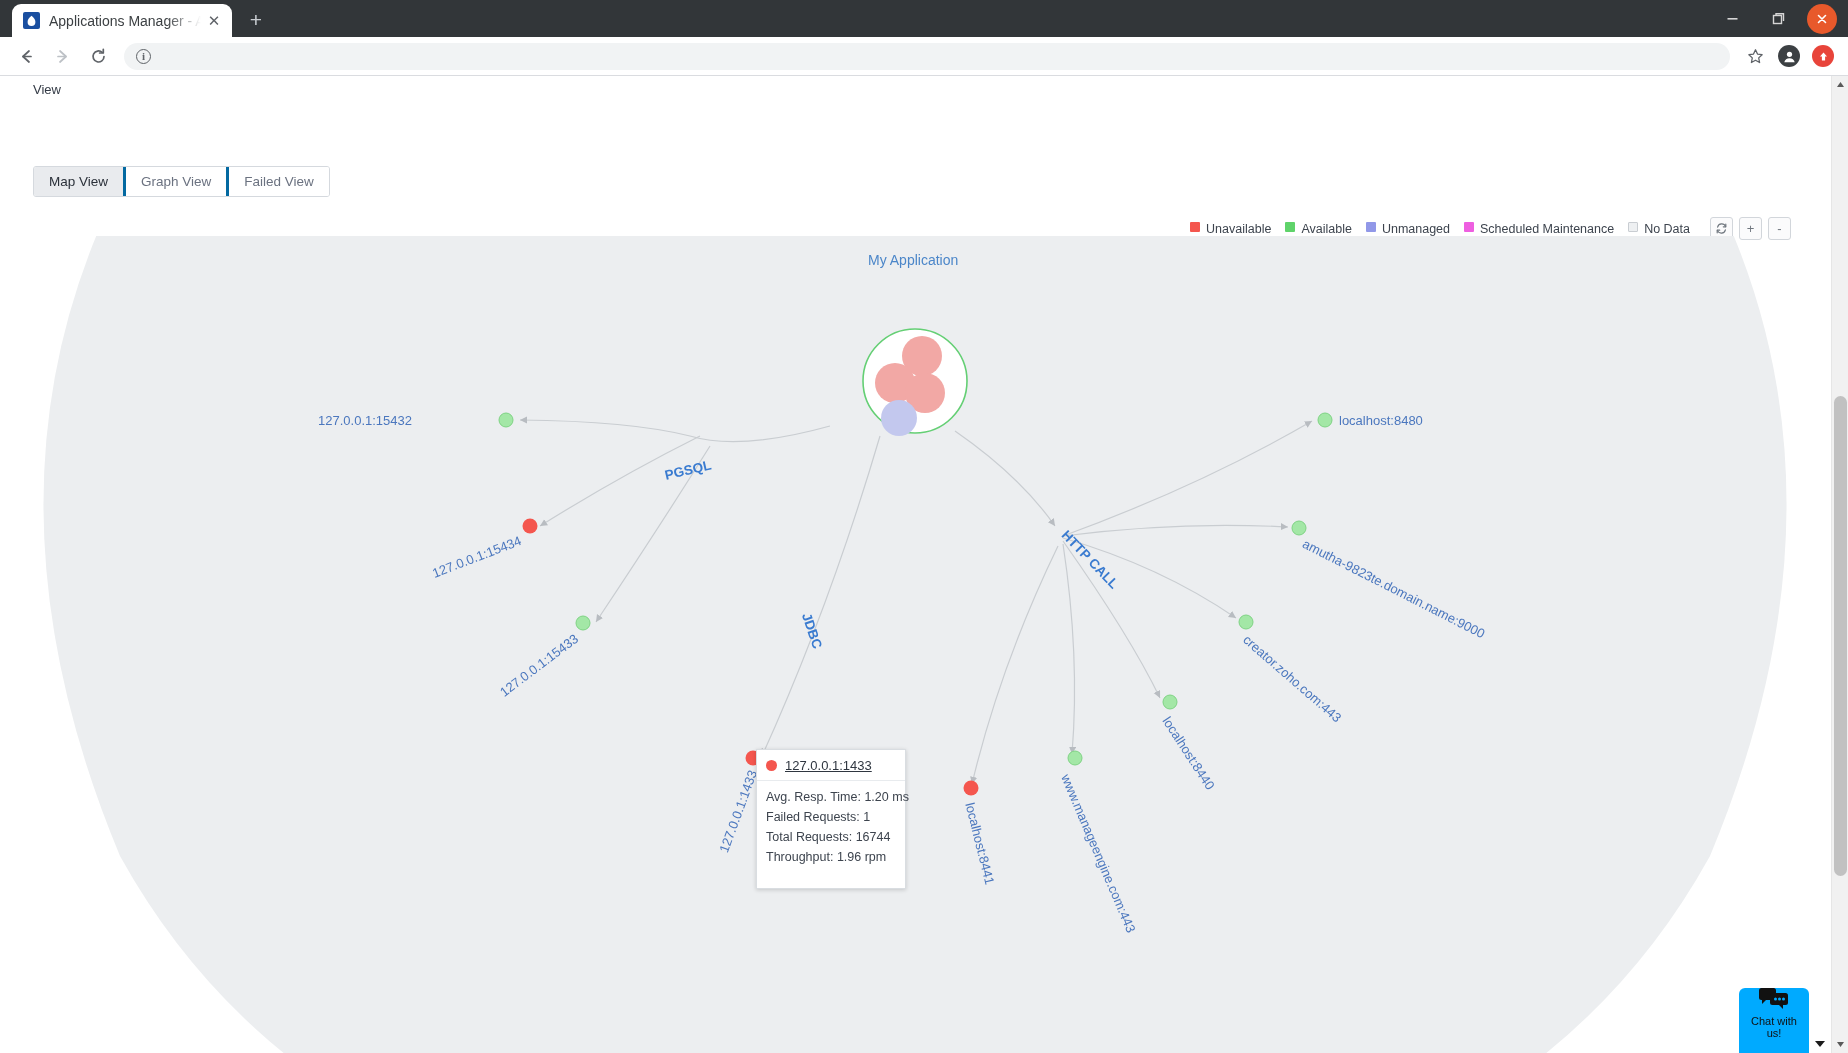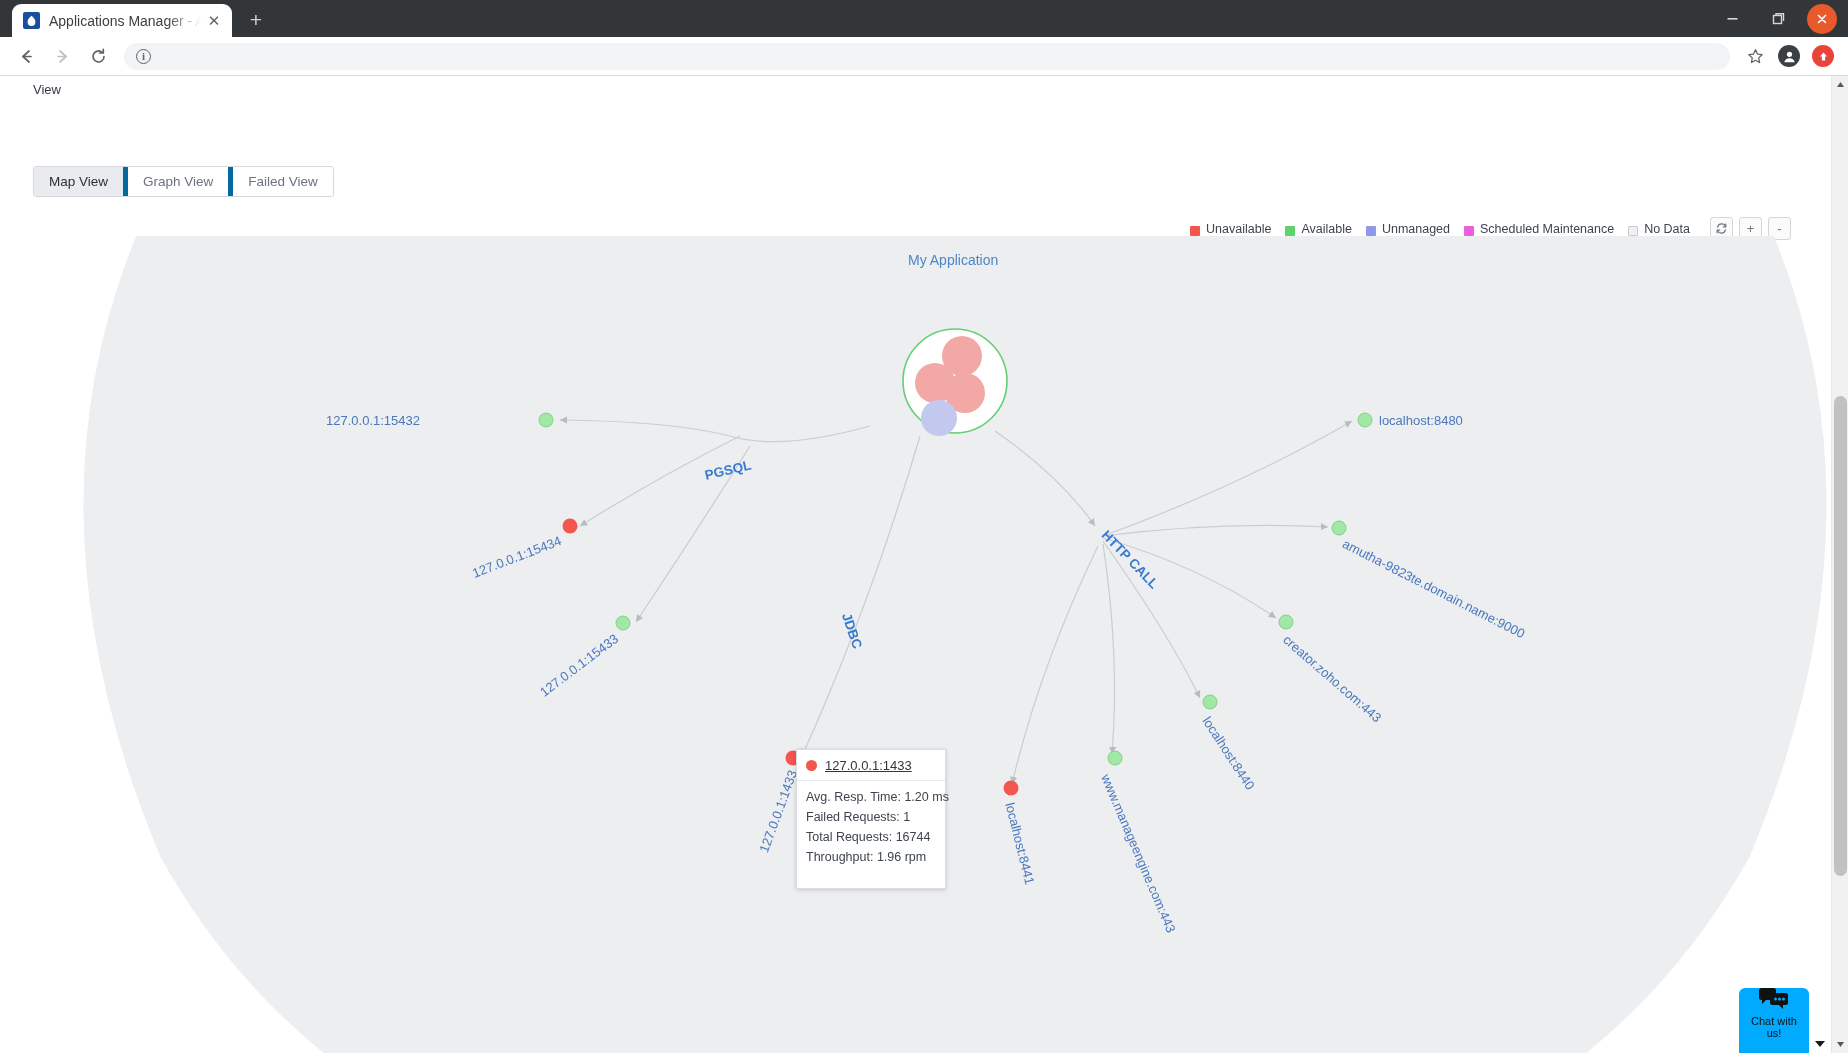--- a/index.html
+++ b/index.html
@@ -115,50 +115,49 @@
     position: absolute; left: 33px; top: 6px;
     font-size: 13px; color: #333a45;
   }
   .view-tabs {
     position: absolute; left: 33px; top: 90px;
     display: flex; border: 1px solid #d5d9de; border-radius: 3px;
     overflow: hidden; background: #fff;
   }
   .view-tab {
     padding: 7px 15px; font-size: 13.5px; color: #6b7280;
-    border-right: 5px solid #0369a1; background: #fff;
+    border-right: 3px solid #0369a1; background: #fff;
     white-space: nowrap;
   }
   .view-tab:last-child { border-right: none; }
   .view-tab.active { background: #e9ebee; color: #2b313a; font-weight: normal; }
 
   
   .legend {
     position: absolute; right: 40px; top: 141px;
     display: flex; align-items: center; gap: 0;
     font-size: 12.5px; color: #3d444e;
   }
-  .legend-item { display: flex; align-items: flex-end; margin-right: 14px; white-space: nowrap; }
+  .legend-item { display: flex; align-items: flex-start; margin-right: 14px; white-space: nowrap; }
   .legend-swatch {
     width: 10px; height: 10px; margin-right: 6px; display: inline-block;
     border-radius: 1px;
   }
   .legend-swatch.nodata { border: 1px solid #c9cdd2; }
   .zoom-btns { display: flex; gap: 6px; margin-left: 6px; }
   .zoom-btn {
     width: 23px; height: 23px; border: 1px solid #d2d6db; border-radius: 3px;
     background: #fbfbfc; display: flex; align-items: center; justify-content: center;
     color: #70777f; font-size: 13px;
   }
 
   
   .map-wrap {
     position: absolute; left: 0; right: 0; top: 160px; bottom: 0;
     overflow: hidden;
-    margin-left: 40px;
   }
   .map-svg { position: absolute; left: 0; top: 0; }
 
   .map-label {
     position: absolute; font-size: 13px; color: #4b77be;
     white-space: nowrap; transform-origin: left center;
     font-family: "Liberation Sans", sans-serif;
   }
   .link-label {
     position: absolute; font-size: 13.5px; color: #3a7bd0;
@@ -394,21 +393,21 @@
             <circle cx="1325" cy="184" r="7" fill="#a3e7a6" stroke="#7fd384" stroke-width="1"></circle>
           </g>
         </svg>
 
         <div class="app-title" style="left:868px; top:16px;">My Application</div>
 
         <div class="link-label" style="left:665px; top:232px; transform: rotate(-13deg);">PGSQL</div>
         <div class="link-label" style="left:806px; top:370px; transform: rotate(71deg);">JDBC</div>
         <div class="link-label" style="left:1064px; top:289px; transform: rotate(46deg);">HTTP CALL</div>
 
-        <div class="map-label" style="left:380px; top:184px; transform: translate(-100%,-50%);">127.0.0.1:15432</div>
+        <div class="map-label" style="left:412px; top:184px; transform: translate(-100%,-50%);">127.0.0.1:15432</div>
         <div class="map-label" style="left:518px; top:297px; transform: translate(-100%,0) rotate(-21deg); transform-origin: 100% 0;">127.0.0.1:15434</div>
         <div class="map-label" style="left:572px; top:395px; transform: translate(-100%,0) rotate(-37deg); transform-origin: 100% 0;">127.0.0.1:15433</div>
         <div class="map-label" style="left:746px; top:532px; transform: translate(-100%,0) rotate(-70deg); transform-origin: 100% 0;">127.0.0.1:1433</div>
         <div class="map-label" style="left:977px; top:565px; transform: rotate(76deg); transform-origin: 0 0;">localhost:8441</div>
         <div class="map-label" style="left:1072px; top:536px; transform: rotate(67deg); transform-origin: 0 0;">www.manageengine.com:443</div>
         <div class="map-label" style="left:1172px; top:478px; transform: rotate(57deg); transform-origin: 0 0;">localhost:8440</div>
         <div class="map-label" style="left:1250px; top:396px; transform: rotate(41deg); transform-origin: 0 0;">creator.zoho.com:443</div>
         <div class="map-label" style="left:1307px; top:300px; transform: rotate(27deg); transform-origin: 0 0;">amutha-9823te.domain.name:9000</div>
         <div class="map-label" style="left:1339px; top:184px; transform: translateY(-50%);">localhost:8480</div>
 

